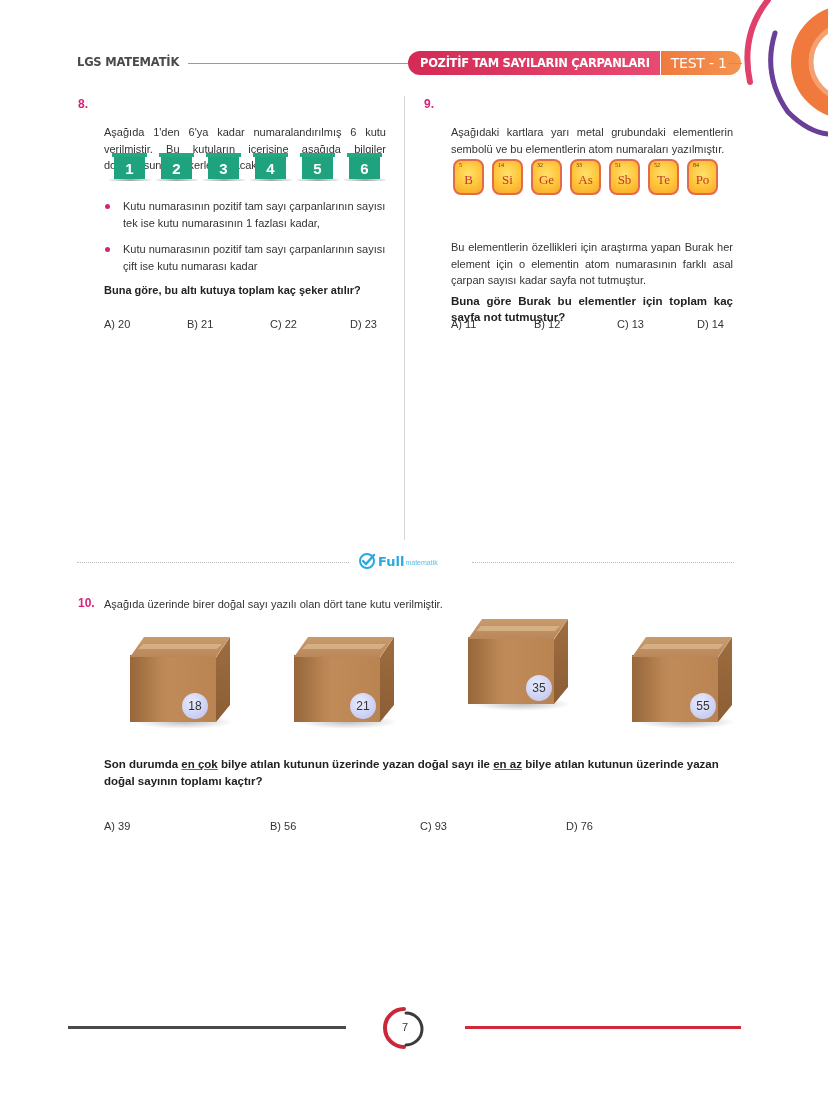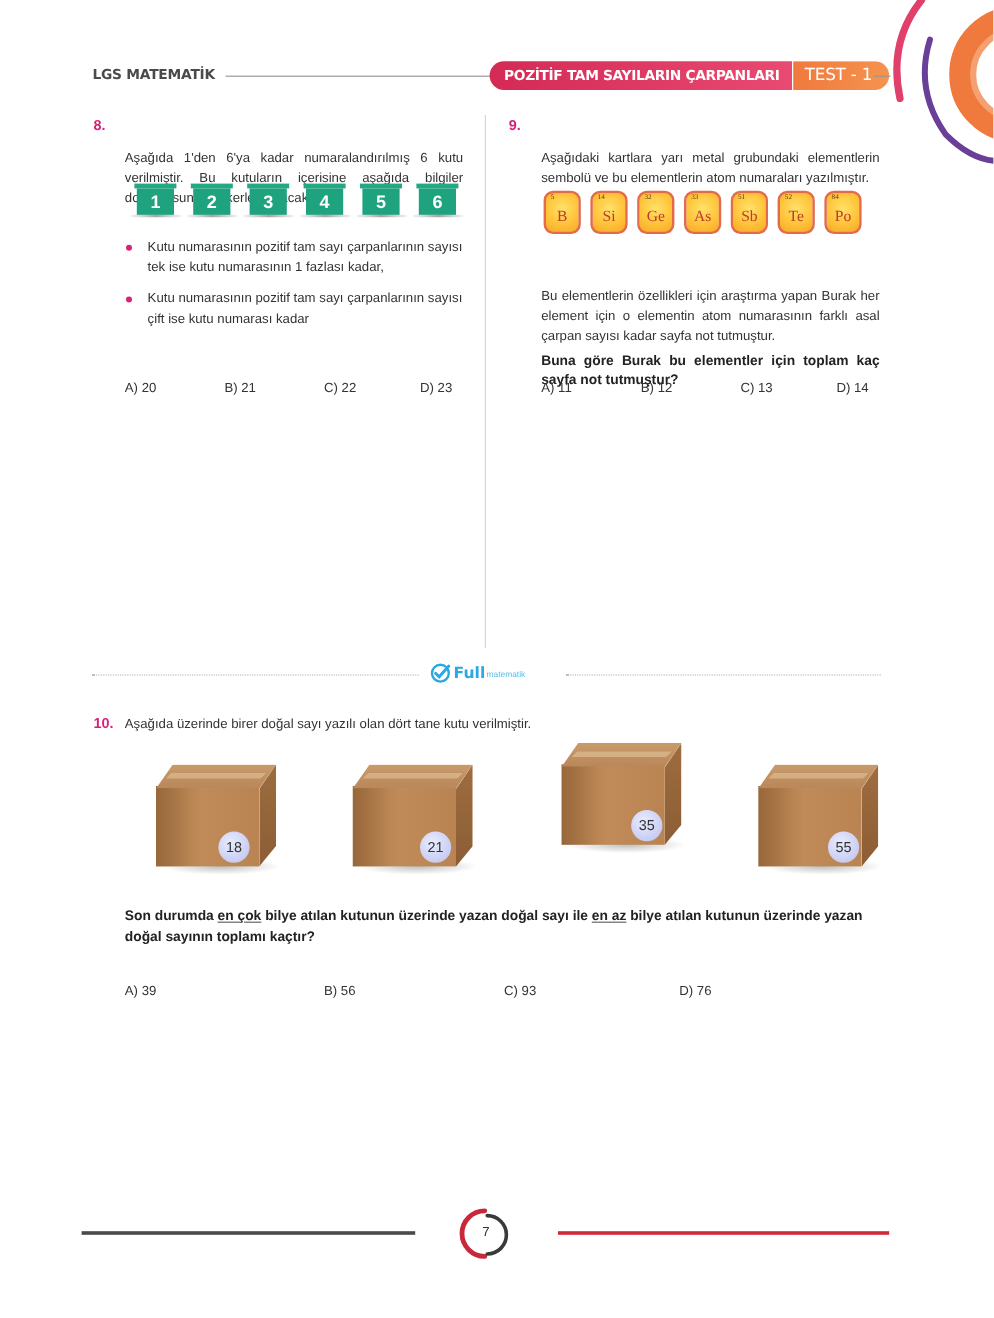--- a/index.html
+++ b/index.html
@@ -120,20 +120,21 @@
   <div class="gbox">
       <div class="lid"></div>
       <div class="body">6</div>
       <div class="shadow"></div>
     </div>
 </div>
 
 <div class="q" style="left:104px; top:198px; width:285px;">
   <p class="bullet">Kutu numarasının pozitif tam sayı çarpanlarının sayısı tek ise kutu numarasının 1 fazlası kadar,</p>
   <p class="bullet" style="margin-top:10px;">Kutu numarasının pozitif tam sayı çarpanlarının sayısı çift ise kutu numarası kadar</p>
+  <p class="qbold" style="margin-top:8px;">Buna göre, bu altı kutuya toplam kaç şeker atılır?</p>
 </div>
 <div class="q" style="left:104px; top:316px; width:285px;">
   <div class="opts">
     <span class="opt" style="left:0;">A) 20</span>
     <span class="opt" style="left:83px;text-align:right;">B) 21</span>
     <span class="opt" style="left:166px;">C) 22</span>
     <span class="opt" style="left:246px;">D) 23</span>
   </div>
 </div>
 

